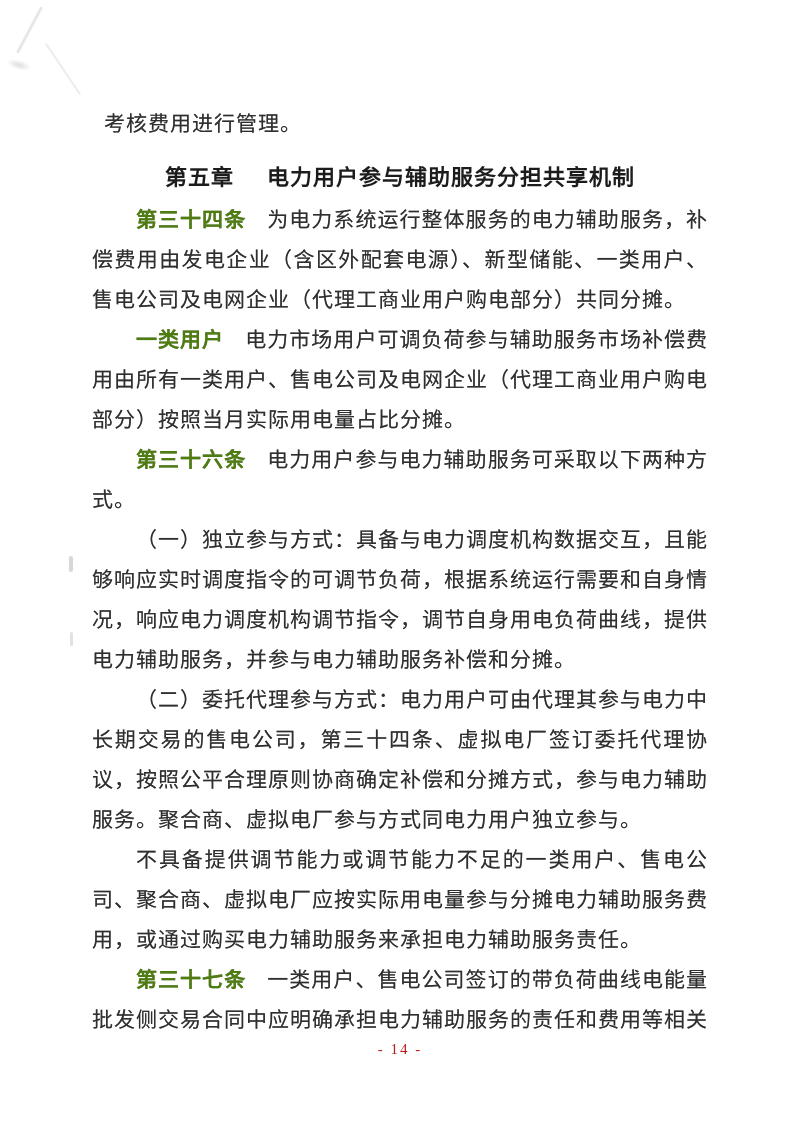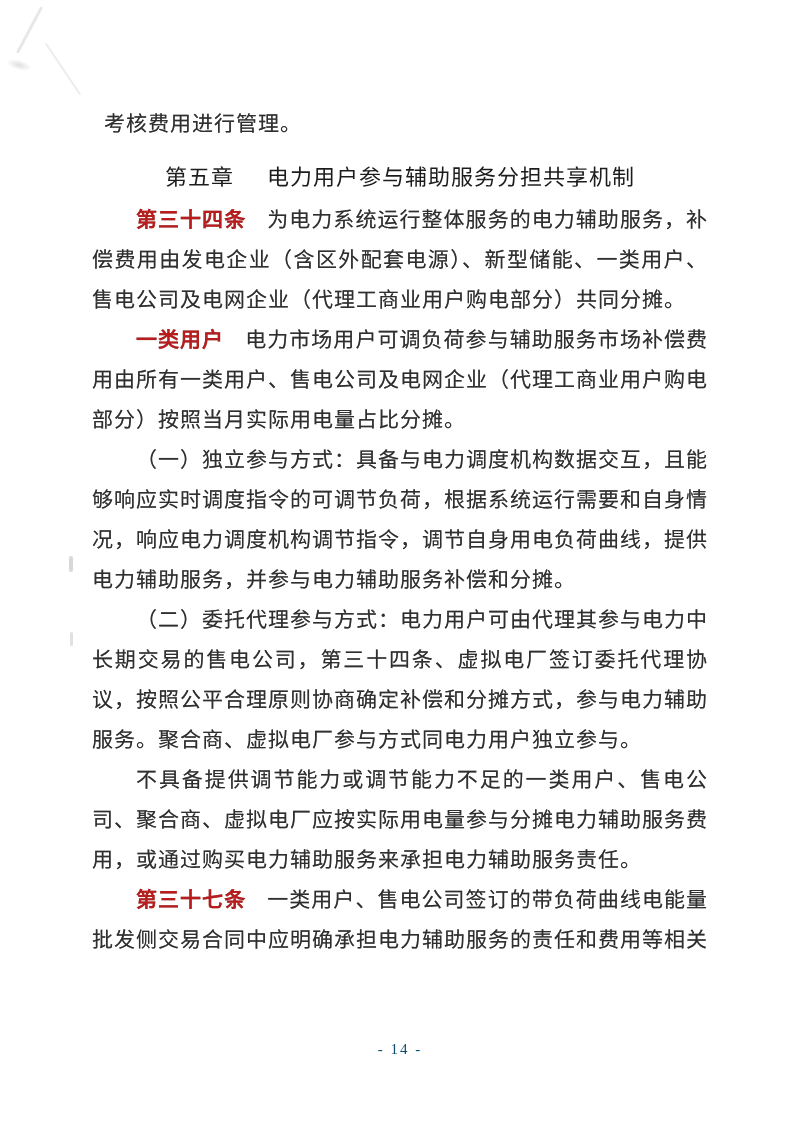--- a/index.html
+++ b/index.html
@@ -26,21 +26,21 @@
     margin: 12px;
     font-size: 21px;
     line-height: 40px;
     letter-spacing: 1px;
     text-indent: 0;
     text-shadow: 0 0 0.4px rgba(47,47,47,0.55);
   }
   .chapter {
     margin: 2px 0 0 0;
     font-family: "Liberation Sans", "DejaVu Sans", sans-serif;
-    font-weight: 400;
+    font-weight: 700;
     font-size: 22px;
     line-height: 44px;
     text-align: center;
     color: #1c1c1c;
     letter-spacing: 1px;
   }
   .chapter .chapter-label {
     margin-right: 1.5em;
   }
   .para {
@@ -48,36 +48,36 @@
     font-size: 21px;
     line-height: 40px;
     letter-spacing: 1px;
     text-indent: 44px;
     text-align: justify;
     text-shadow: 0 0 0.4px rgba(47,47,47,0.55);
   }
   .term {
     font-weight: 700;
     padding-right: 21px;
-    color: #b91c1c;
+    color: #4d7c0f;
   }
   .term:empty {
     display: none;
   }
   .page-number {
     position: absolute;
     left: 0;
     right: 0;
     top: 1038px;
     margin: 0;
     text-align: center;
     font-size: 15px;
     line-height: 22px;
     letter-spacing: 2px;
-    color: #0c4a6e;
+    color: #b91c1c;
     font-family: "Liberation Serif", "DejaVu Serif", serif;
   }
   
   .artifact {
     position: absolute;
     pointer-events: none;
   }
   .smudge-a {
     left: 28px; top: 4px; width: 3px; height: 52px;
     background: #c9c9c9; opacity: 0.45; transform: rotate(28deg);
@@ -122,20 +122,23 @@
     </h1>
 
     <p class="para">
       <span class="term">第三十四条</span><span>为电力系统运行整体服务的电力辅助服务，补偿费用由发电企业（含区外配套电源）、新型储能、一类用户、售电公司及电网企业（代理工商业用户购电部分）共同分摊。</span>
     </p>
 
     <p class="para">
       <span class="term">一类用户</span><span>电力市场用户可调负荷参与辅助服务市场补偿费用由所有一类用户、售电公司及电网企业（代理工商业用户购电部分）按照当月实际用电量占比分摊。</span>
     </p>
 
+    <p class="para">
+      <span class="term">第三十六条</span><span>电力用户参与电力辅助服务可采取以下两种方式。</span>
+    </p>
 
     <p class="para">
       <span>（一）独立参与方式：具备与电力调度机构数据交互，且能够响应实时调度指令的可调节负荷，根据系统运行需要和自身情况，响应电力调度机构调节指令，调节自身用电负荷曲线，提供电力辅助服务，并参与电力辅助服务补偿和分摊。</span>
     </p>
 
     <p class="para">
       <span>（二）委托代理参与方式：电力用户可由代理其参与电力中长期交易的售电公司，第三十四条、虚拟电厂签订委托代理协议，按照公平合理原则协商确定补偿和分摊方式，参与电力辅助服务。聚合商、虚拟电厂参与方式同电力用户独立参与。</span>
     </p>
 
     <p class="para">

